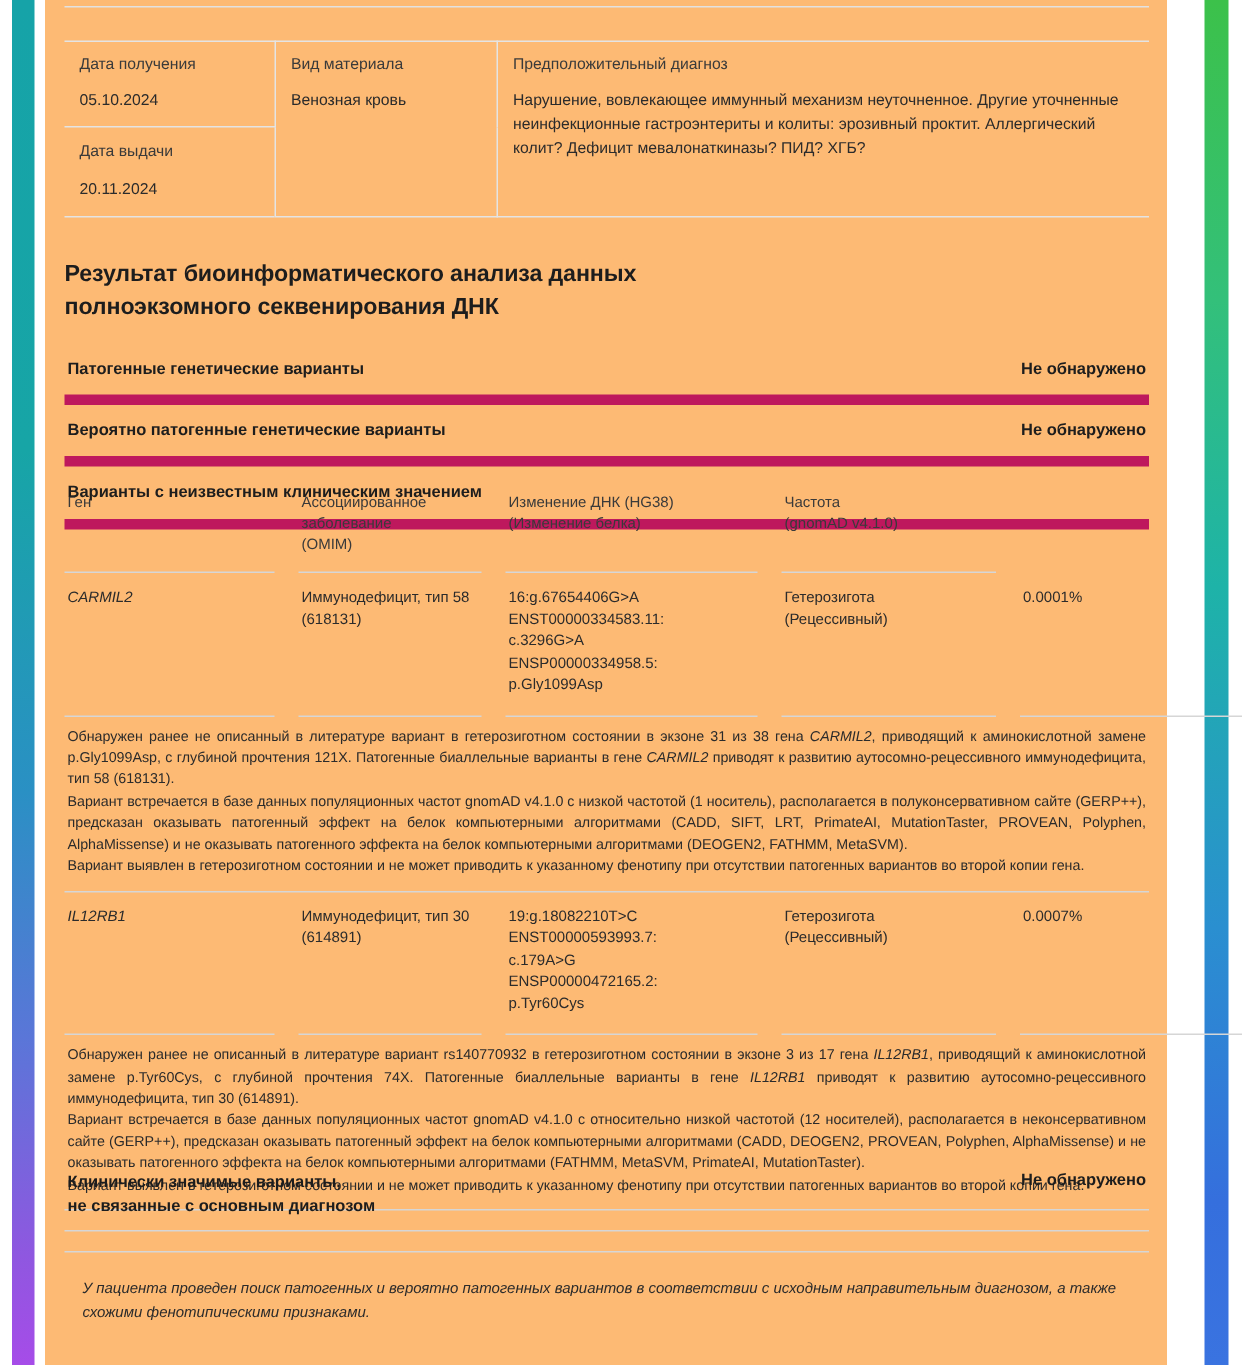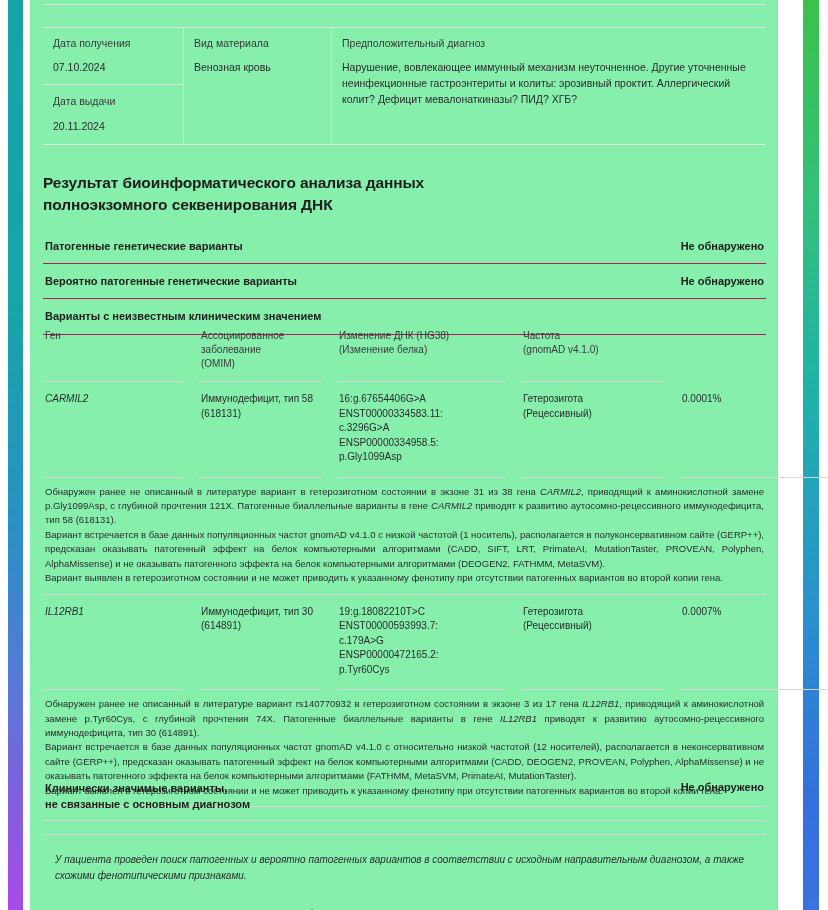--- a/index.html
+++ b/index.html
@@ -28,21 +28,21 @@
   .edge-bar.left  { left: 8px; }
   .edge-bar.right { left: 803px; width: 16px; }
 
   
   .sheet {
     position: absolute;
     left: 30px;
     top: 0;
     width: 748px;
     height: 910px;
-    background: #86efac;
+    background: #fdba74;
     box-sizing: border-box;
   }
 
   .rule-top {
     position: absolute;
     left: 13px;
     right: 12px;
     top: 4px;
     height: 1px;
     background: #e2e2e2;
@@ -91,21 +91,21 @@
   .summary {
     position: absolute;
     left: 13px;
     top: 238px;
     width: 723px;
   }
   .summary-row {
     display: flex;
     align-items: baseline;
     justify-content: space-between;
-    border-bottom: 1px solid #be185d;
+    border-bottom: 7px solid #be185d;
     padding: 2px 2px 6px 2px;
     min-height: 17px;
   }
   .summary-row .s-label {
     font-size: 11px;
     font-weight: bold;
     color: #1d1d1d;
   }
   .summary-row .s-value {
     font-size: 11px;
@@ -212,21 +212,21 @@
 
 <div class="sheet">
 
   <div class="rule-top"></div>
 
   <table class="info-table">
     <tbody>
         <tr>
       <td class="col-a stack-top">
         <div class="cell-label">Дата получения</div>
-        <div class="cell-value">07.10.2024</div>
+        <div class="cell-value">05.10.2024</div>
       </td>
       <td class="col-b" rowspan="2">
         <div class="cell-label">Вид материала</div>
         <div class="cell-value">Венозная кровь</div>
       </td>
       <td class="col-c" rowspan="2">
         <div class="diag-title">Предположительный диагноз</div>
         <div class="diag-body">Нарушение, вовлекающее иммунный механизм неуточненное. Другие уточненные неинфекционные гастроэнтериты и колиты: эрозивный проктит. Аллергический колит? Дефицит мевалонаткиназы? ПИД? ХГБ?</div>
       </td>
     </tr>

